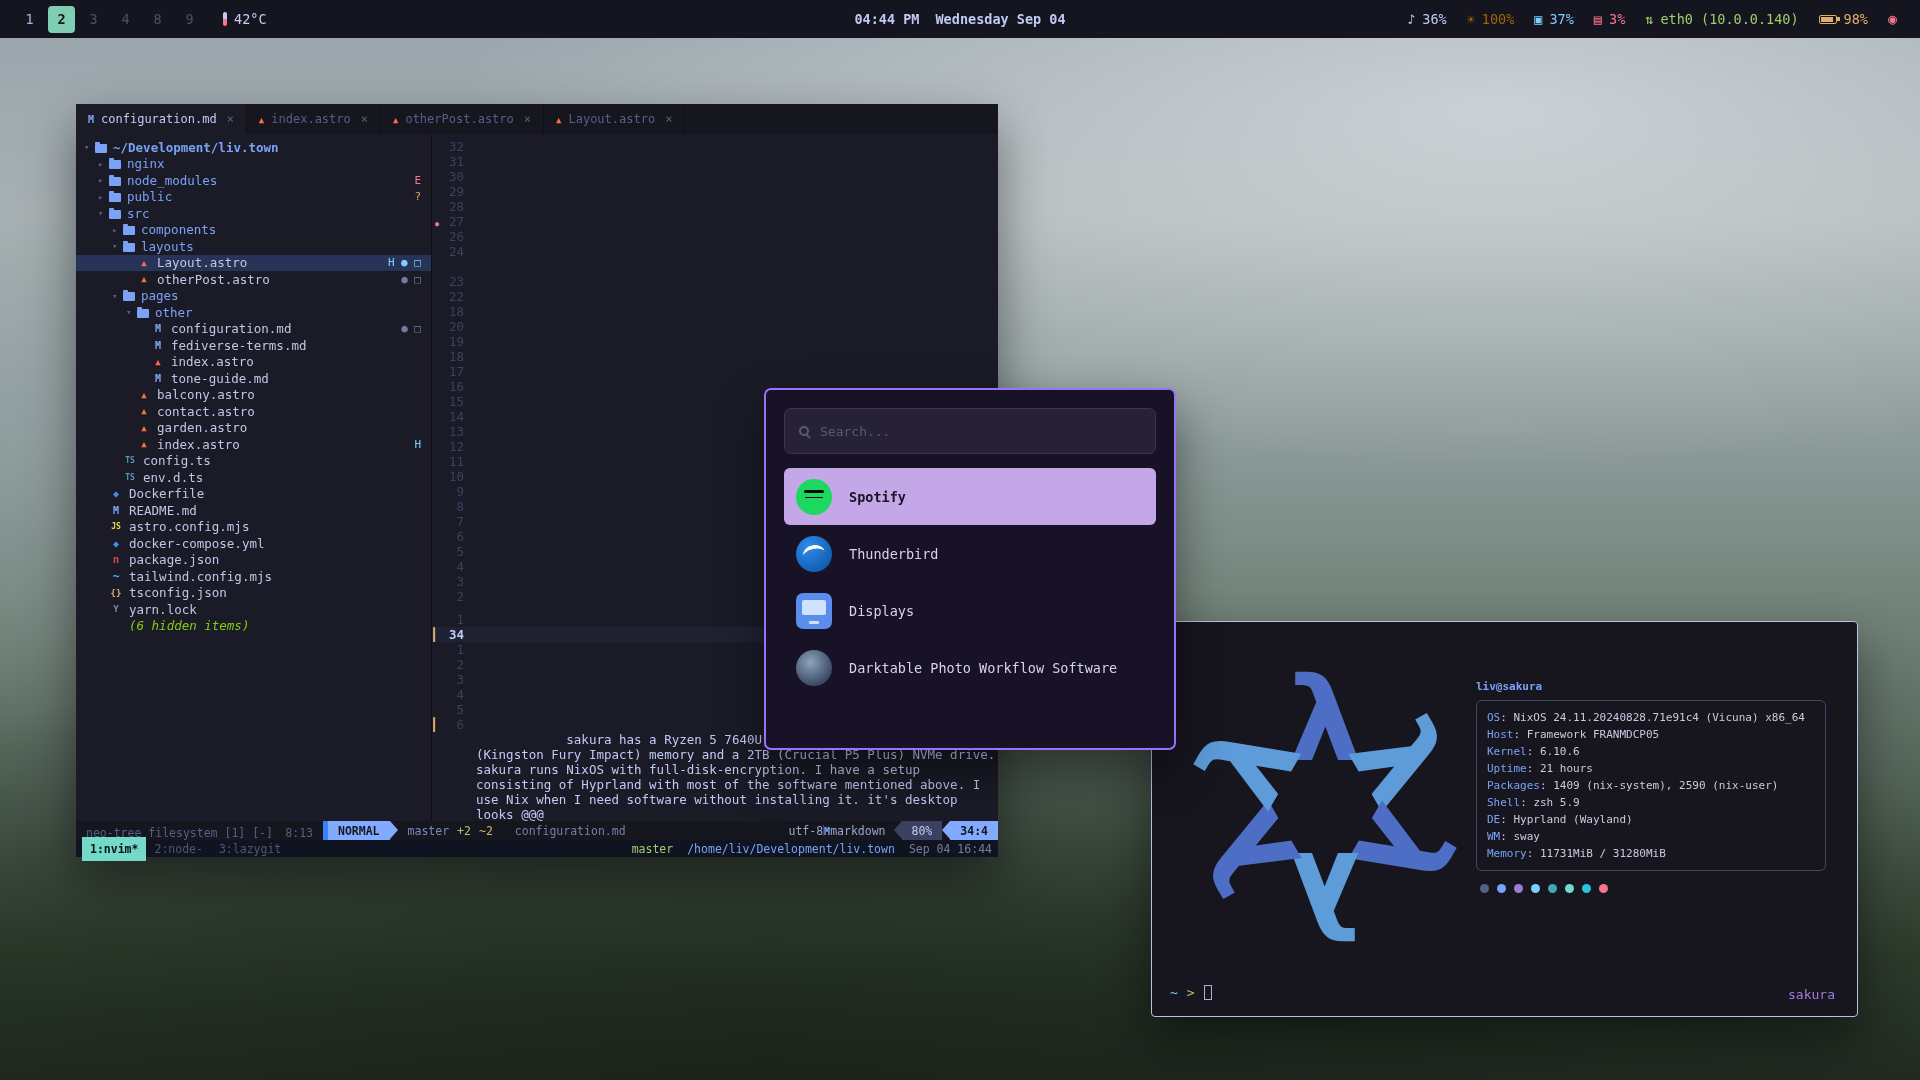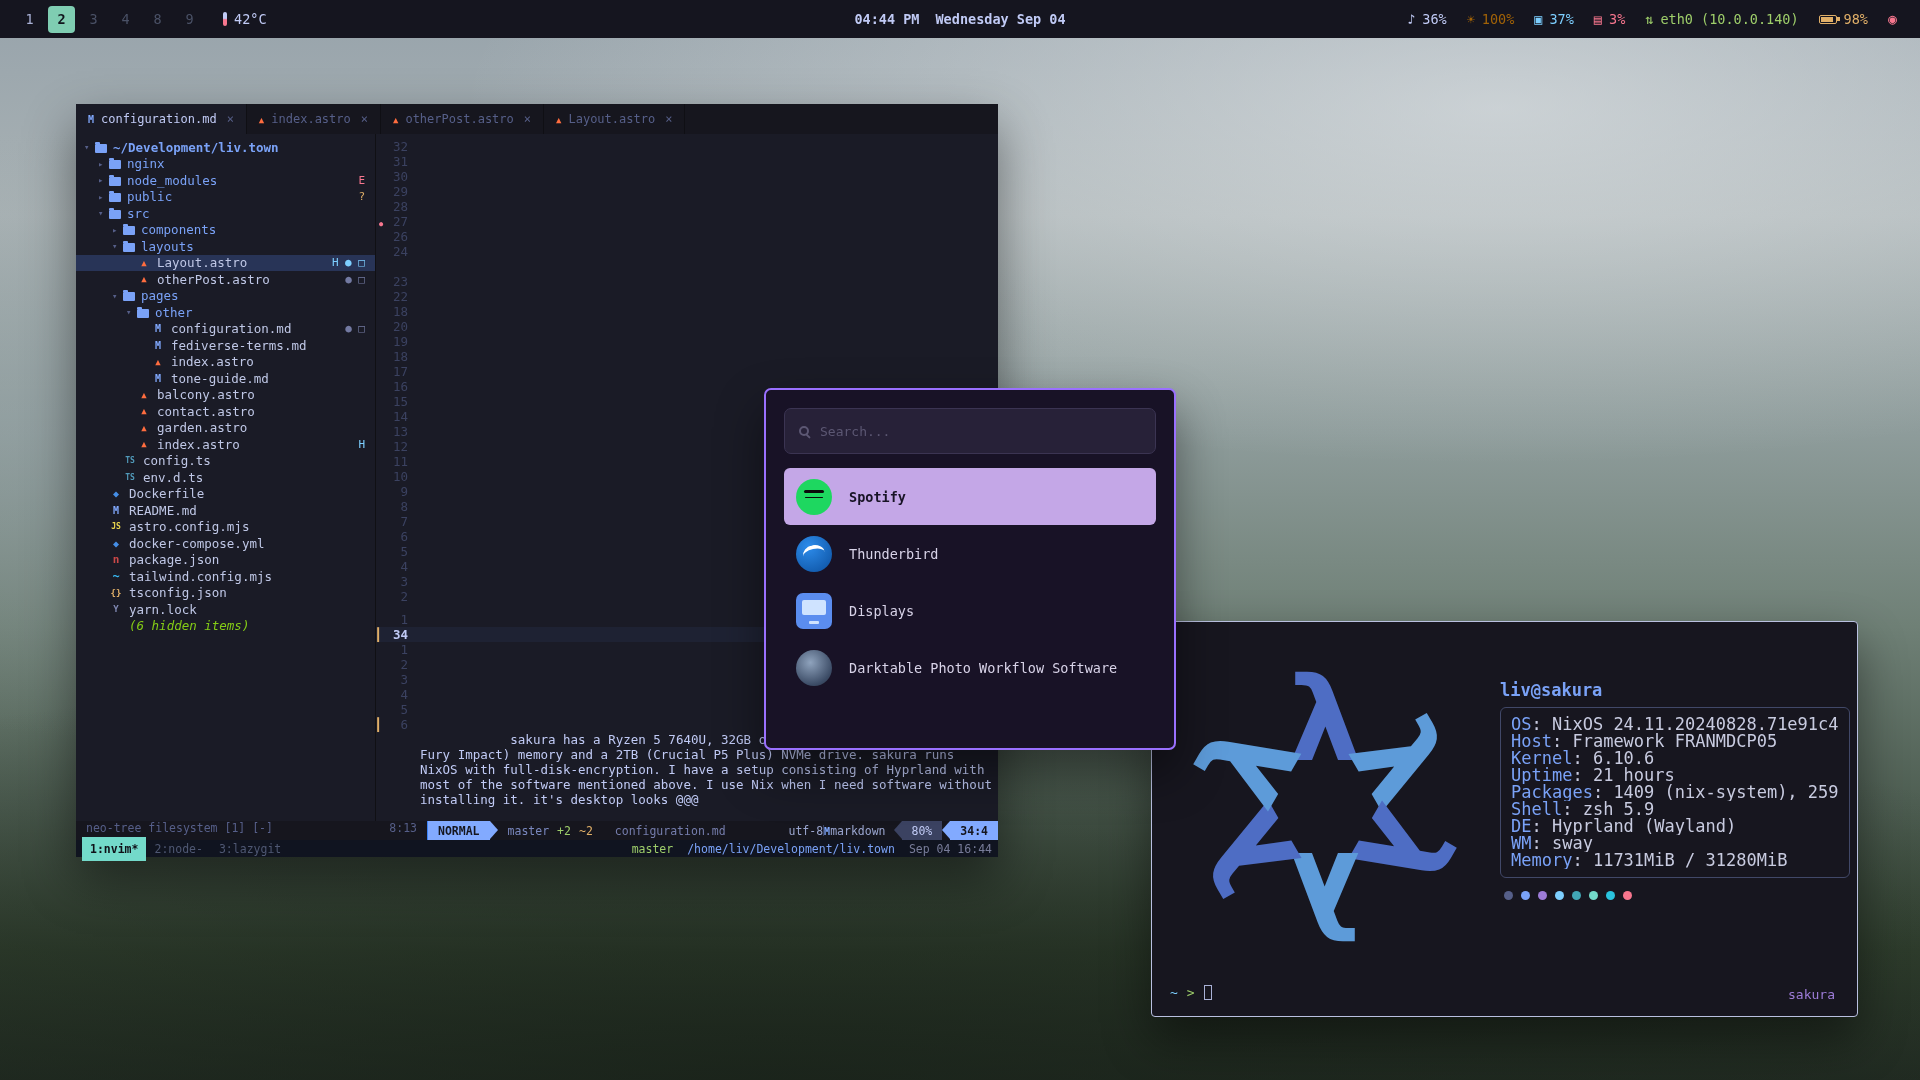--- a/index.html
+++ b/index.html
@@ -52,21 +52,21 @@
          color:#565f89; border-right:1px solid #0f0f14; }
   .tab[data-active="true"] { background:#1a1b26; color:#c0caf5; }
   .tab-icon::before { font-weight:bold; }
   .tab[data-icon="md"] .tab-icon::before { content:"M"; color:#82aaff; font-size:10px; }
   .tab[data-icon="astro"] .tab-icon::before { content:"▲"; color:#ff6d3f; font-size:9px; }
   .tab-close { margin-left:3px; color:#565f89; }
 
   .editor-body { display:flex; height:687px; }
 
   
-  .tree { width:300px; border-right:1px solid #101014; padding-top:5px; font-size:12.5px; overflow:hidden; }
+  .tree { width:356px; border-right:1px solid #101014; padding-top:5px; font-size:12.5px; overflow:hidden; }
   .trow { display:flex; align-items:center; height:16.5px; }
   .trow[data-depth="0"] { padding-left:8px; }
   .trow[data-depth="1"] { padding-left:22px; }
   .trow[data-depth="2"] { padding-left:36px; }
   .trow[data-depth="3"] { padding-left:50px; }
   .trow[data-depth="4"] { padding-left:64px; }
   .trow[data-selected="true"] { background:#283457; }
   .chev { width:11px; color:#565f89; font-size:9px; flex:none; }
   .trow[data-icon="folder"] .chev::before { content:"▸"; }
   .trow[data-icon="folder-open"] .chev::before { content:"▾"; }
@@ -100,22 +100,22 @@
   .sign { width:10px; text-align:center; flex:none; }
   .bufrow[data-sign="dot"] .sign::before { content:"●"; color:#f7768e; font-size:7px; }
   .bufrow[data-sign="change"] .sign::before { content:"▎"; color:#e0af68; }
   .gut { width:34px; text-align:right; padding-right:12px; color:#3b4261; flex:none; }
   .bufrow[data-current="true"] .gut { color:#c0caf5; font-weight:bold; }
   .content { flex:1; white-space:pre; overflow:hidden; }
   .bufrow[data-kind="para"] .content { white-space:pre-wrap; max-width:585px; }
 
   
   .statusline { height:19px; display:flex; align-items:stretch; background:#16161e; font-size:11.5px; }
-  .sl-tree { width:352px; flex:none; display:flex; justify-content:space-between; align-items:flex-start;
-             padding:0 10px; color:#565f89; border-right:1px solid #3b82f6; }
+  .sl-tree { width:252px; flex:none; display:flex; justify-content:space-between; align-items:flex-end;
+             padding:0 10px; color:#565f89; border-right:5px solid #3b82f6; }
   .seg { display:flex; align-items:center; padding:0 10px; white-space:nowrap; }
   .sl-mode { background:#82aaff; color:#15161e; font-weight:bold; }
   .tri { width:0; height:0; border-top:9.5px solid transparent; border-bottom:9.5px solid transparent; }
   .tri-mode { border-left:8px solid #82aaff; }
   .sl-git { gap:8px; color:#7a88bf; }
   .sl-add { color:#9ece6a; } .sl-mod { color:#e0af68; }
   .sl-file { display:flex; align-items:center; color:#757dac; padding:0 12px; flex:1; }
   .sl-right { display:flex; align-items:center; color:#9aa5ce; padding:0 8px; }
   .vline { width:1px; height:11px; background:#3b4261; display:inline-block; }
   .mdico::before { content:"M"; color:#82aaff; font-weight:bold; font-size:10px; }
@@ -163,21 +163,21 @@
       height:15px; background:#cfe3ff; border-radius:2px; }
   .app[data-icon="displays"] .app-icon::after { content:""; position:absolute; left:13px; bottom:5px;
       width:10px; height:3px; background:#cfe3ff; border-radius:1px; }
   .app[data-icon="firefox"] .app-icon { background:radial-gradient(circle at 62% 30%, #ffe14d 0%, #ff9a1f 48%, #e64a19 100%); }
   .app[data-icon="darktable"] .app-icon { background:radial-gradient(circle at 40% 35%, #8fa3bd 0%, #3c4c66 70%, #26303f 100%); }
 
   
   .terminal { left:1151px; top:621px; width:707px; height:396px; z-index:30;
     background:#17161f; border:1px solid #b9c0e0; border-radius:4px; }
   .nix-logo { position:absolute; left:18px; top:14px; width:310px; height:340px; }
-  .fetch { position:absolute; left:348px; top:58px; width:350px; font-size:17px; }
+  .fetch { position:absolute; left:324px; top:58px; width:350px; font-size:11px; }
   .fetch-title { color:#7aa2f7; font-weight:bold; margin-bottom:7px; }
   .fetch-box { border:1px solid #414868; border-radius:6px; padding:8px 10px; line-height:17px; }
   .fetch-row { white-space:nowrap; overflow:hidden; }
   .fetch-key { color:#7aa2f7; }
   .fetch-key::after { content:": "; color:#c8cbe0; white-space:pre; }
   .fetch-val { color:#c8cbe0; }
   .palette { margin-top:13px; display:flex; gap:8px; padding-left:4px; }
   .dot { width:9px; height:9px; border-radius:50%; }
   .prompt { position:absolute; left:18px; bottom:16px; display:flex; gap:9px; align-items:center; font-size:13px; }
   .p-path { color:#7dcfff; }

